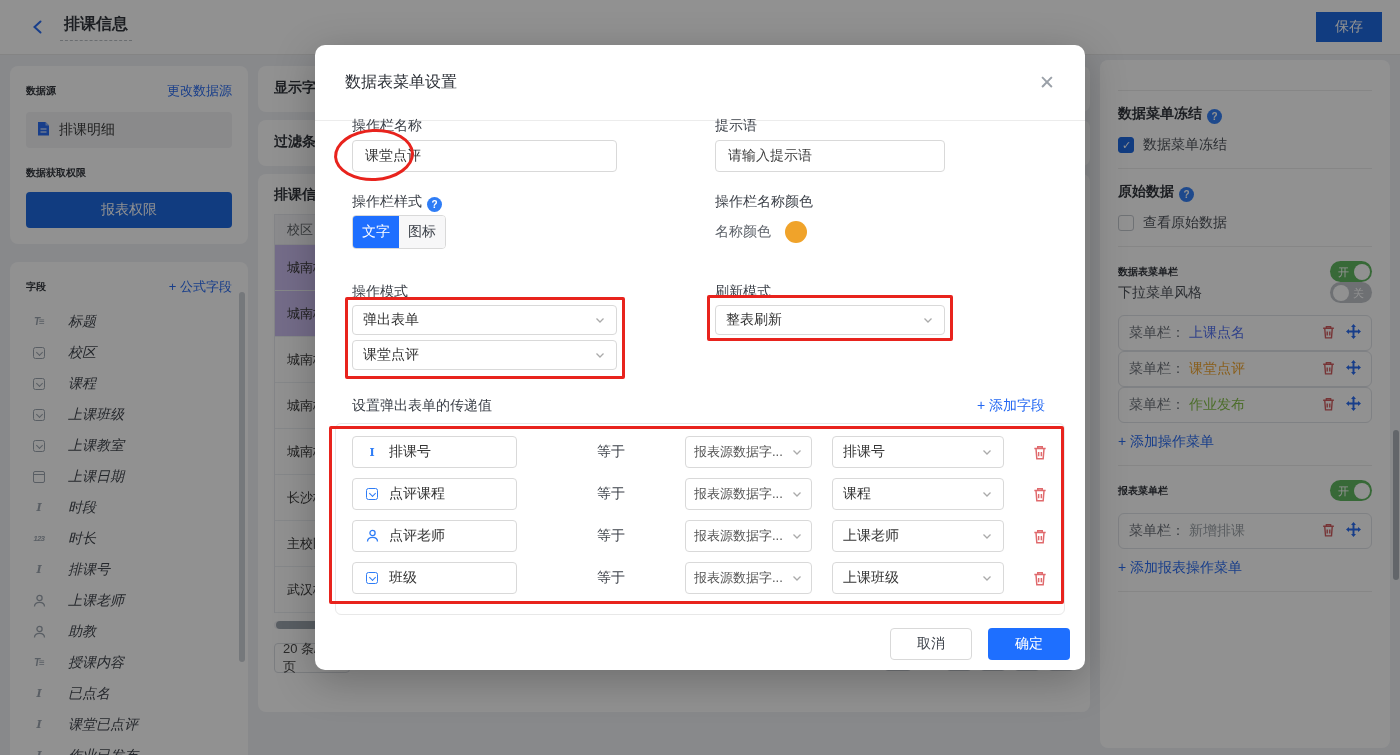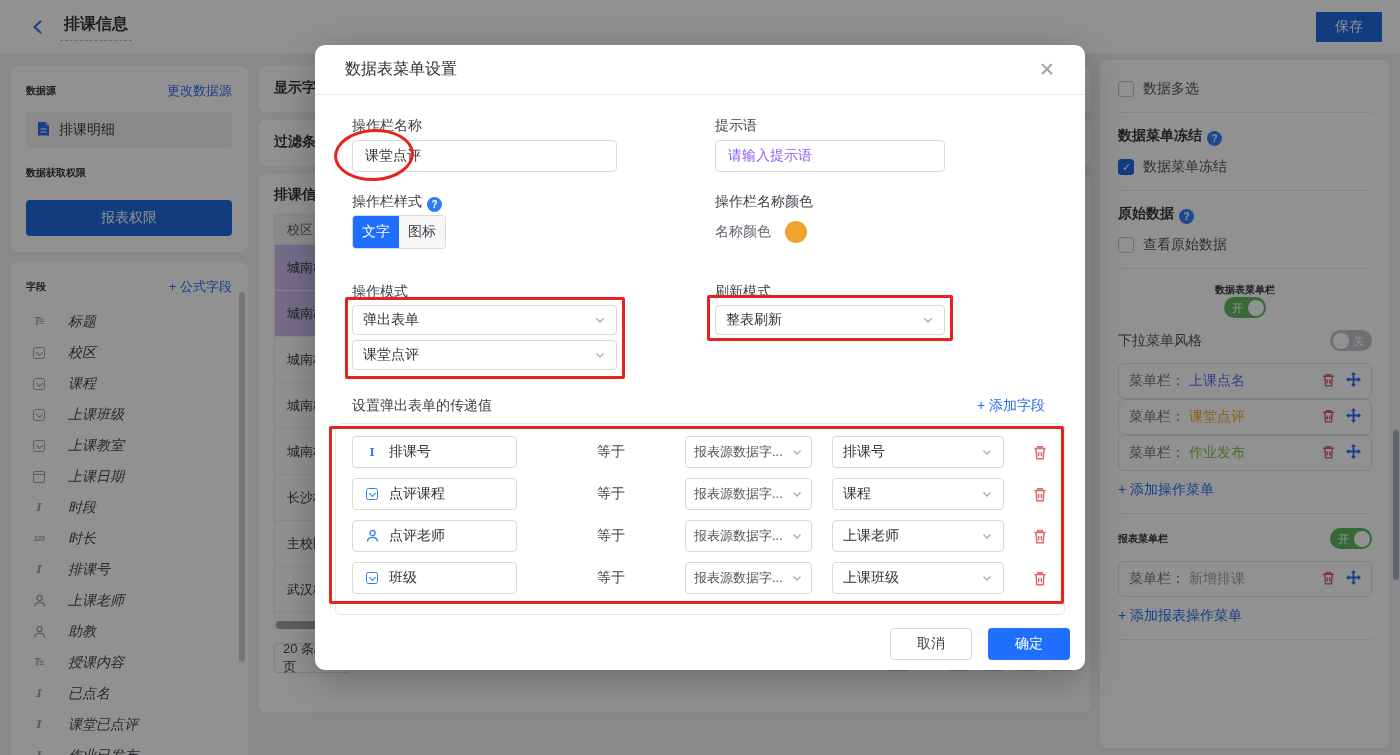--- a/index.html
+++ b/index.html
@@ -24,21 +24,21 @@
   #save-btn { position:absolute; right:18px; top:12px; width:66px; height:30px; background:#1764e0;
               color:#fff; border:none; border-radius:0; font-size:14px; cursor:pointer; }
 
   
   #ds-card { left:10px; top:66px; width:238px; padding:16px; }
   .panel-head { display:flex; justify-content:space-between; align-items:center; }
   .panel-title { font-weight:700; font-size:10px; color:#2b2f36; }
   #ds-item { margin-top:12px; height:36px; background:#f2f3f5; border-radius:4px;
              display:flex; align-items:center; gap:8px; padding:0 10px; }
   #perm-title { margin-top:18px; }
-  #perm-btn { margin-top:20px; width:100%; height:36px; background:#1764e0; color:#fff;
+  #perm-btn { margin-top:12px; width:100%; height:36px; background:#1764e0; color:#fff;
               border:none; border-radius:4px; font-size:14px; cursor:pointer; }
   #fields-card { left:10px; top:262px; width:238px; height:520px; padding:16px; overflow:hidden; }
   #field-list { margin-top:10px; }
   .field-item { display:flex; align-items:center; gap:20px; height:31px; padding-left:4px; cursor:pointer;font-style:italic; }
   .field-item span.lbl { font-size:14px; color:#3a3f47; }
   #fields-scroll { position:absolute; right:3px; top:30px; width:6px; height:370px;
                    background:#cdd1d7; border-radius:3px; }
 
   
   .fi { width:18px; display:inline-flex; justify-content:center; align-items:center; color:#9aa3ae; flex:none; }
@@ -103,28 +103,28 @@
   .menu-card .nm { margin-left:4px; }
   .menu-card .acts { margin-left:auto; display:flex; gap:10px; align-items:center; }
   .c-blue{color:#4e6ef2;} .c-orange{color:#f0a32a;} .c-green{color:#83bf46;} .c-gray{color:#9aa0a6;}
   .add-link { display:block; color:#2468f2; font-size:14px; margin:10px 0 6px; cursor:pointer; }
   .r-div { border-top:1px solid #ececec; margin:14px 0; }
 
   
   #overlay { position:absolute; left:0; top:0; width:1400px; height:755px; background:rgba(10,10,12,0.45); z-index:50; }
   #modal { position:absolute; left:315px; top:45px; width:770px; height:625px; background:#fff;
            border-radius:10px; z-index:100; box-shadow:0 10px 40px rgba(0,0,0,0.25); }
-  #m-head { position:absolute; left:0; top:0; right:0; height:50px; border-bottom:1px solid #ececec;
+  #m-head { position:absolute; left:0; top:0; right:0; height:76px; border-bottom:1px solid #ececec;
             display:flex; align-items:center; padding:0 30px; }
   #m-title { font-size:16px; color:#2b2f36; font-weight:500; }
   #m-close { margin-left:auto; font-size:19px; color:#9aa0a8; cursor:pointer; line-height:1; }
   .m-label { position:absolute; font-size:14px; color:#3a3f47; }
   .m-input { position:absolute; height:32px; border:1px solid #d9d9d9; border-radius:4px;
              display:flex; align-items:center; padding:0 12px; font-size:14px; color:#333; background:#fff; }
-  .m-input.ph { color:#8b5cf6; }
+  .m-input.ph { color:#404040; }
   .m-select { position:absolute; height:30px; border:1px solid #d9d9d9; border-radius:4px;
               display:flex; align-items:center; justify-content:space-between; padding:0 10px;
               font-size:14px; color:#333; background:#fff; cursor:pointer; }
   #tabs { position:absolute; left:37px; top:170px; display:flex; border:1px solid #d9d9d9;
           border-radius:4px; overflow:hidden; }
   .tab { width:46px; height:32px; display:flex; align-items:center; justify-content:center;
          font-size:14px; cursor:pointer; background:#f7f7f8; color:#3a3f47; }
   .tab.active { background:#1e6fff; color:#fff; }
   #color-row { position:absolute; left:400px; top:176px; display:flex; align-items:center; gap:14px; color:#5c6169; }
   #color-swatch { width:22px; height:22px; border-radius:50%; background:#f0a32a; cursor:pointer; }
@@ -331,45 +331,41 @@
       <span id="of-pages">/ 1</span>
       <span class="nav-btn i-first"></span>
       <span class="nav-btn i-prev"></span>
       <span class="nav-btn i-next"></span>
       <span class="nav-btn i-last"></span>
     </div>
   </div>
 </div>
 
 <div id="right-card" class="card">
-  <div class="chk-row">
-    <span class="chk"></span>
-    <span class="chk-lbl">数据多选</span>
-  </div>
   <div class="r-div"></div>
 
   <div class="sec-title">
     <span>数据菜单冻结</span><span class="help">?</span>
   </div>
   <div class="chk-row">
     <span class="chk on"></span>
     <span class="chk-lbl">数据菜单冻结</span>
   </div>
   <div class="r-div"></div>
 
   <div class="sec-title">
     <span>原始数据</span><span class="help">?</span>
   </div>
   <div class="chk-row">
     <span class="chk"></span>
     <span class="chk-lbl">查看原始数据</span>
   </div>
   <div class="r-div"></div>
 
-  <div class="row-between" style="margin-bottom:12px;flex-direction:column;">
+  <div class="row-between" style="margin-bottom:0;">
     <span class="panel-title">数据表菜单栏</span>
     <span class="toggle on">
         <span class="t-lbl">开</span>
       </span>
   </div>
   <div class="row-between" style="margin-bottom:12px;">
     <span style="color:#4a4f57;">下拉菜单风格</span>
     <span class="toggle off">
         <span class="t-lbl">关</span>
       </span>

